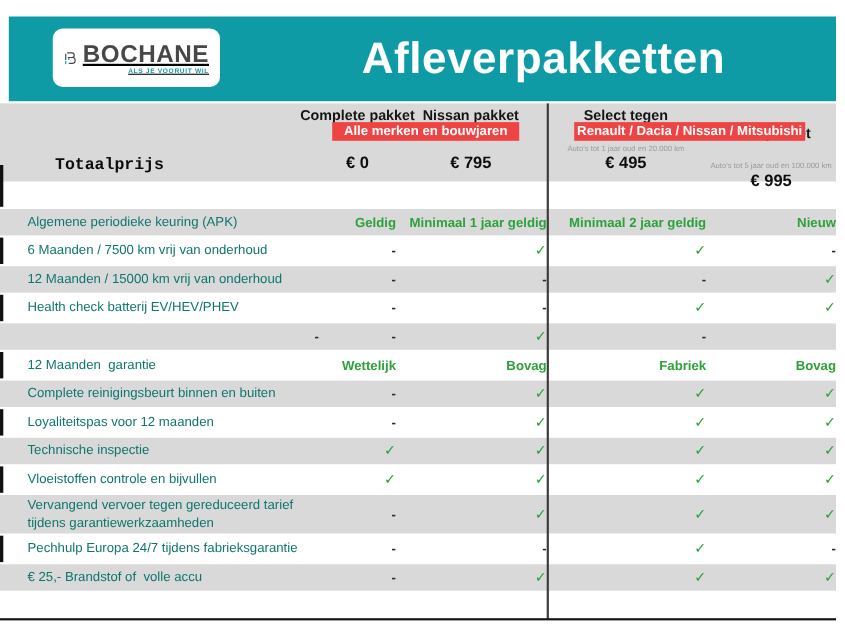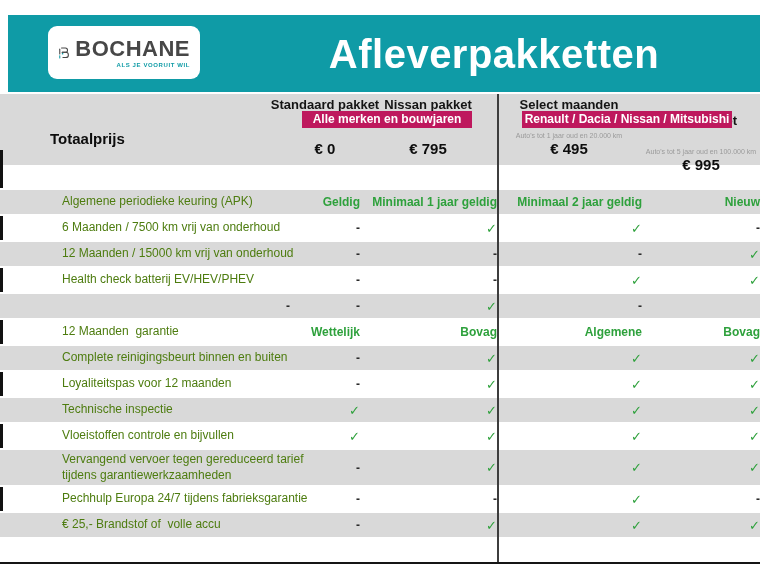--- a/index.html
+++ b/index.html
@@ -10,21 +10,21 @@
   .page{position:absolute;inset:0;}
 
   
   .teal-band{
     position:absolute;left:8px;top:15px;width:752px;height:77px;
     background:#0F9BA6;
   }
   .logo-box{
     position:absolute;left:40px;top:11px;width:152px;height:53px;
     background:#ffffff;border-radius:9px;display:flex;align-items:center;
-    padding:0 10px;box-sizing:border-box;gap:6px;
+    padding:0 10px;box-sizing:border-box;gap:6px;text-decoration:underline;
   }
   .logo-texts{display:flex;flex-direction:column;line-height:1;}
   .brand-name{
     font-size:22px;font-weight:bold;color:#474747;letter-spacing:.5px;
   }
   .brand-tagline{
     font-size:6px;color:#0F9BA6;font-weight:bold;text-align:right;
     letter-spacing:.6px;margin-top:2px;
   }
   .page-title{
@@ -34,31 +34,31 @@
 
   
   .table-head{
     position:absolute;left:0;top:94px;width:760px;height:71px;background:#D9D9D9;
   }
   .col-name{
     position:absolute;top:3px;transform:translateX(-50%);
     font-size:13px;font-weight:bold;color:#141414;white-space:pre;
   }
   .banner{
-    position:absolute;top:17px;height:17px;background:#be185d;color:#ffffff;
+    position:absolute;top:17px;height:17px;background:#ef4444;color:#ffffff;
     font-size:12px;font-weight:bold;text-align:center;line-height:17px;white-space:pre;
   }
   .banner.left{left:302px;width:170px;}
   .banner.right{left:522px;width:210px;}
   .col-note{
     position:absolute;top:38px;transform:translateX(-50%);
     font-size:7px;color:#9a9a9a;white-space:pre;
   }
   .total-label{
-    position:absolute;left:50px;top:36px;font-size:15px;font-weight:bold;color:#0d0d0d;
+    position:absolute;left:50px;top:48px;font-size:15px;font-weight:bold;color:#0d0d0d;font-family:Liberation Mono, monospace;
   }
   .price{
     position:absolute;top:46px;transform:translateX(-50%);
     font-size:15px;font-weight:bold;color:#0d0d0d;white-space:pre;
   }
 
   
   .c1{left:325px;} .c2{left:428px;} .c3{left:569px;} .c4{left:701px;margin-top:16px;}
 
   
@@ -69,21 +69,21 @@
     align-items:center;min-height:24px;margin-bottom:2px;padding:2px 0;
     box-sizing:border-box;
   }
   .row.gray{background:#D9D9D9;}
   .row.white{background:#ffffff;}
   .row.white::before{
     content:"";position:absolute;left:0;top:0;bottom:0;width:3px;background:#111111;
   }
   .cell{font-size:12px;}
   .cell.label{
-    padding-left:62px;color:#4d7c0f;white-space:pre;line-height:1.3;
+    padding-left:25px;color:#0f766e;white-space:pre;line-height:1.3;
   }
   .cell.val{text-align:right;}
   .check{color:#2EA13C;font-size:13px;}
   .dash{color:#2b2b2b;font-weight:bold;font-size:12px;}
   .word{color:#2EA13C;font-weight:bold;font-size:12px;white-space:pre;}
 
   
   .v-divider{
     position:absolute;left:497px;top:94px;width:2px;height:469px;background:#3d3d3d;
   }
@@ -110,23 +110,23 @@
       </svg>
       <div class="logo-texts">
         <div class="brand-name">BOCHANE</div>
         <div class="brand-tagline">ALS JE VOORUIT WIL</div>
       </div>
     </div>
     <div class="page-title">Afleverpakketten</div>
   </div>
 
   <div class="table-head">
-    <div class="col-name c1">Standaard pakket</div>
+    <div class="col-name c1">Complete pakket</div>
     <div class="col-name c2">Nissan pakket</div>
-    <div class="col-name c3">Select maanden</div>
+    <div class="col-name c3">Select tegen</div>
     <div class="col-name c4">Plus pakket</div>
 
     <div class="banner left">Alle merken en bouwjaren</div>
     <div class="banner right">Renault / Dacia / Nissan / Mitsubishi</div>
 
     <div class="col-note c3">Auto's tot 1 jaar oud en 20.000 km</div>
     <div class="col-note c4">Auto's tot 5 jaar oud en 100.000 km</div>
 
     <div class="total-label">Totaalprijs</div>
     <div class="price c1">€ 0</div>
@@ -169,21 +169,21 @@
       <div class="row gray">
         <div class="cell val"><span class="dash">-</span></div>
         <div class="cell val"><span class="dash">-</span></div>
         <div class="cell val"><span class="check">✓</span></div>
         <div class="cell val"><span class="dash">-</span></div>
       </div>
       <div class="row white">
         <div class="cell label">12 Maanden  garantie</div>
         <div class="cell val"><span class="word">Wettelijk</span></div>
         <div class="cell val"><span class="word">Bovag</span></div>
-        <div class="cell val"><span class="word">Algemene</span></div>
+        <div class="cell val"><span class="word">Fabriek</span></div>
         <div class="cell val"><span class="word">Bovag</span></div>
       </div>
       <div class="row gray">
         <div class="cell label">Complete reinigingsbeurt binnen en buiten</div>
         <div class="cell val"><span class="dash">-</span></div>
         <div class="cell val"><span class="check">✓</span></div>
         <div class="cell val"><span class="check">✓</span></div>
         <div class="cell val"><span class="check">✓</span></div>
       </div>
       <div class="row white">

